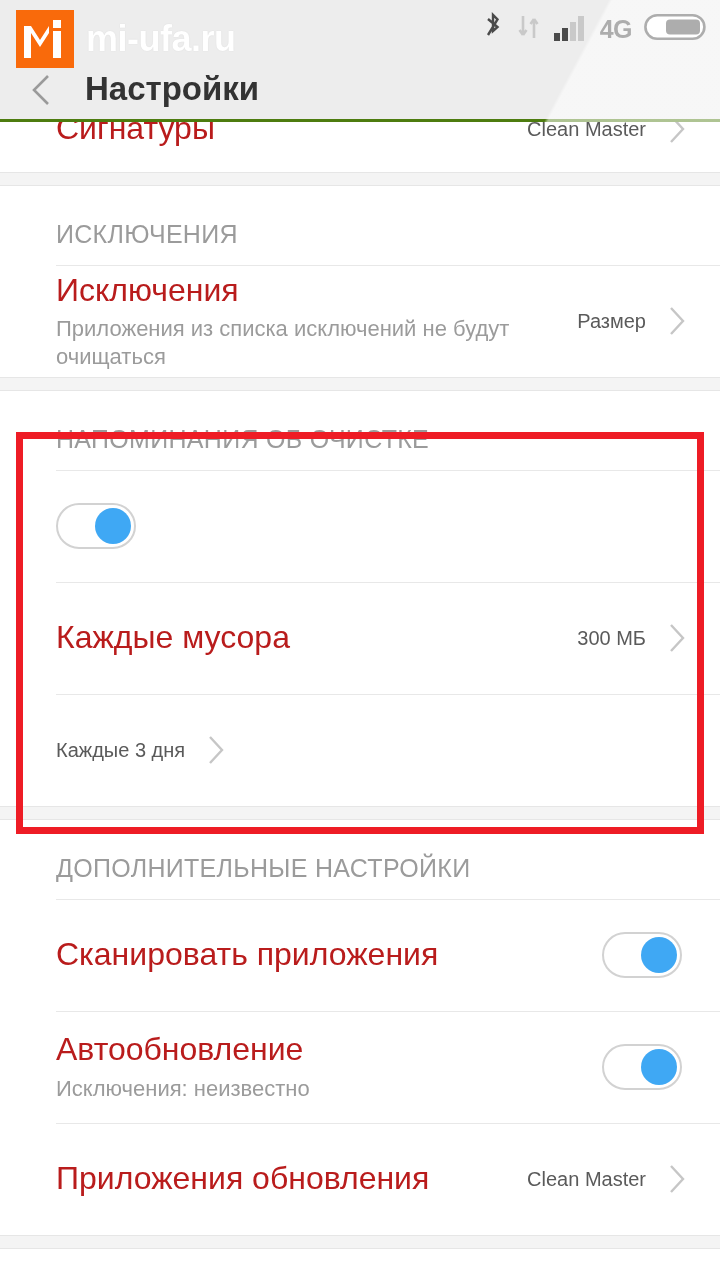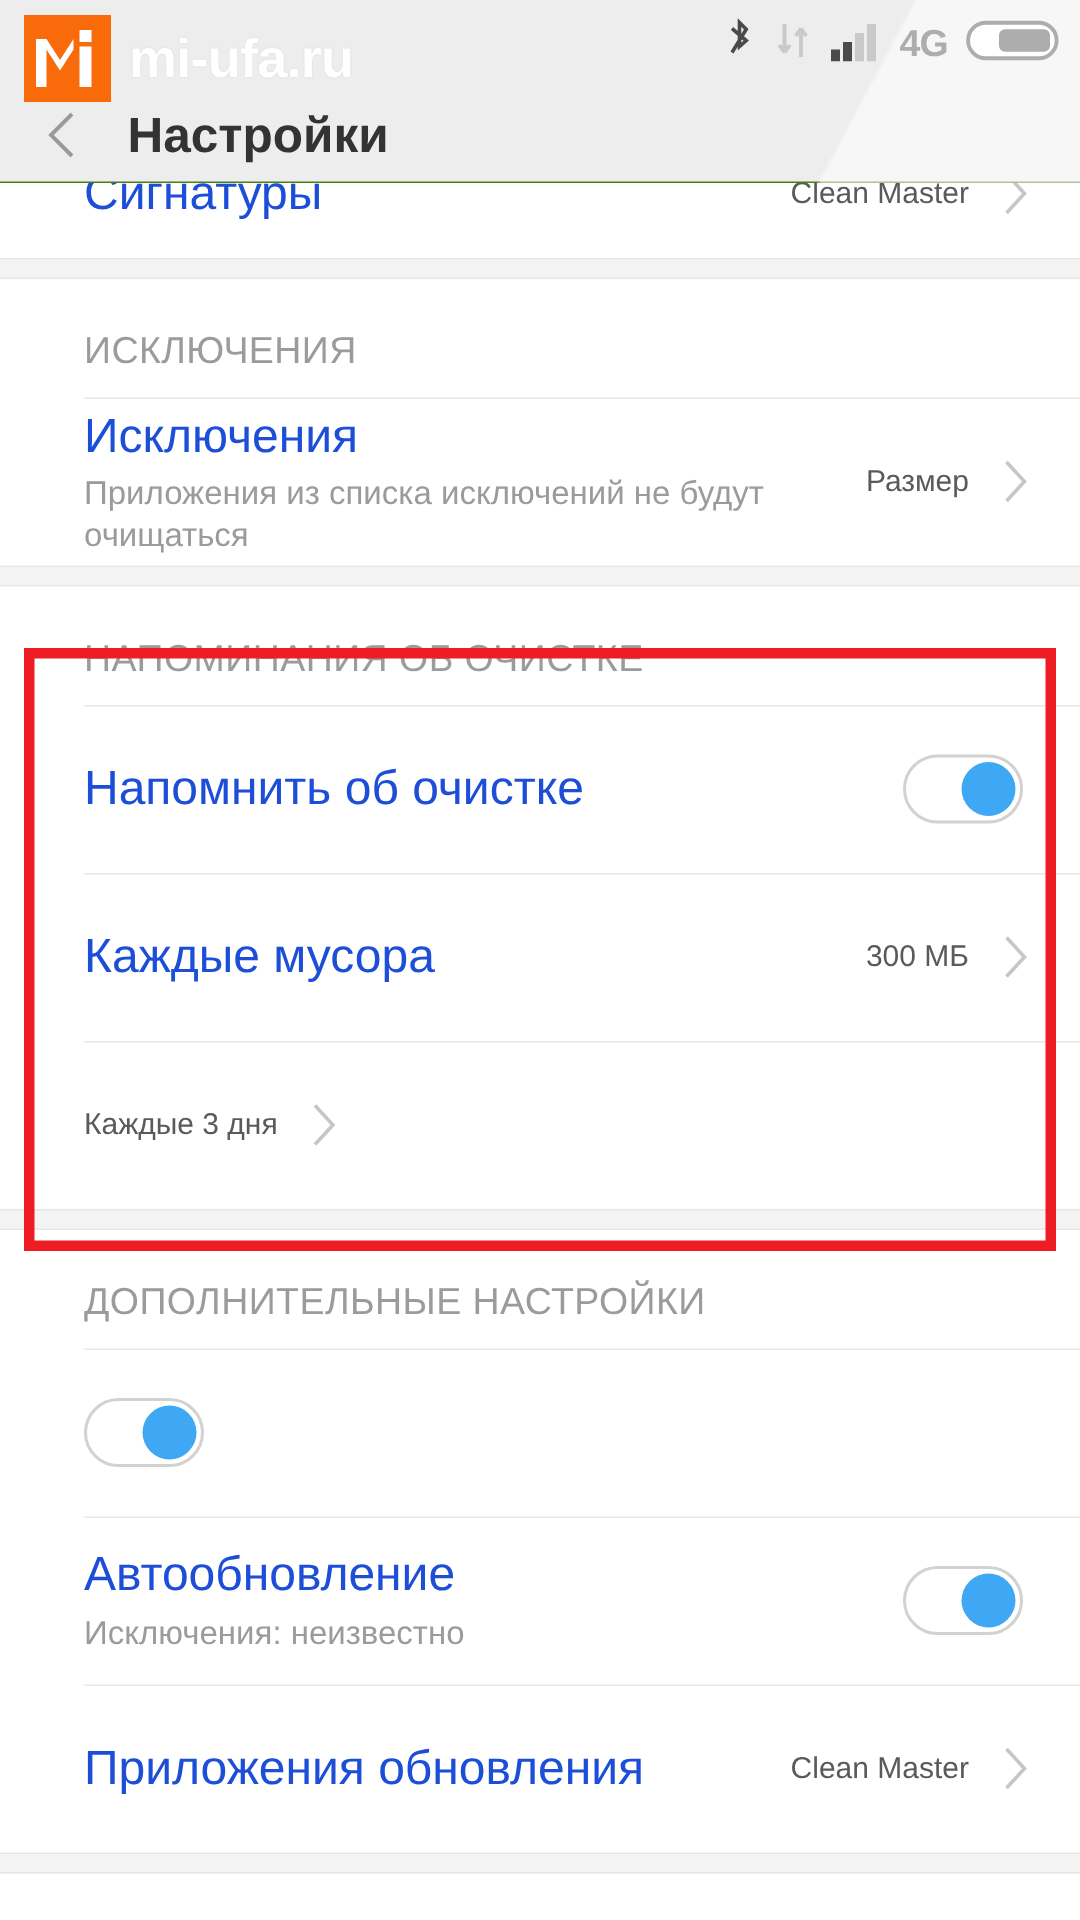--- a/index.html
+++ b/index.html
@@ -51,21 +51,21 @@
   }
 
   
   .titlebar {
     position: absolute;
     top: 58px; left: 0;
     width: 720px;
     height: 64px;
     background: #ededed;
     z-index: 5;
-    border-bottom: 1px solid #4d7c0f;
+    border-bottom: 3px solid #4d7c0f;
     box-sizing: border-box;
   }
   .back-arrow {
     position: absolute;
     left: 27px;
     top: 14px;
     width: 30px;
     height: 36px;
   }
   .page-title {
@@ -165,21 +165,21 @@
     height: 1px;
     background: #e8e8e8;
   }
   .row-main {
     flex: 1 1 auto;
     min-width: 0;
     padding-right: 16px;
   }
   .row-title {
     font-size: 32px;
-    color: #1d4ed8;
+    color: #b91c1c;
     line-height: 1.18;
     white-space: nowrap;
   }
   .row-sub {
     font-size: 22px;
     color: #9b9b9b;
     line-height: 1.25;
     margin-top: 6px;
   }
   .row-sub.wrap { white-space: normal; max-width: 470px; }
@@ -351,23 +351,20 @@
         </span>
       </div>
     </div>
 
     <div class="gap"></div>
 
     <div class="section">
       <div class="section-header">НАПОМИНАНИЯ ОБ ОЧИСТКЕ</div>
 
       <div class="row divided">
-        <div class="row-main">
-          <div class="row-title">Напомнить об очистке</div>
-        </div>
         <span class="toggle">
           <span class="knob" style="background: rgb(63, 168, 244);"></span>
         </span>
       </div>
 
       <div class="row divided">
         <div class="row-main">
           <div class="row-title">Каждые мусора</div>
         </div>
         <div class="row-value">300 МБ</div>
@@ -387,20 +384,23 @@
         </span>
       </div>
     </div>
 
     <div class="gap"></div>
 
     <div class="section">
       <div class="section-header">ДОПОЛНИТЕЛЬНЫЕ НАСТРОЙКИ</div>
 
       <div class="row divided">
+        <div class="row-main">
+          <div class="row-title">Сканировать приложения</div>
+        </div>
         <span class="toggle">
           <span class="knob" style="background: rgb(63, 168, 244);"></span>
         </span>
       </div>
 
       <div class="row divided">
         <div class="row-main">
           <div class="row-title">Автообновление</div>
           <div class="row-sub">Исключения: неизвестно</div>
         </div>

